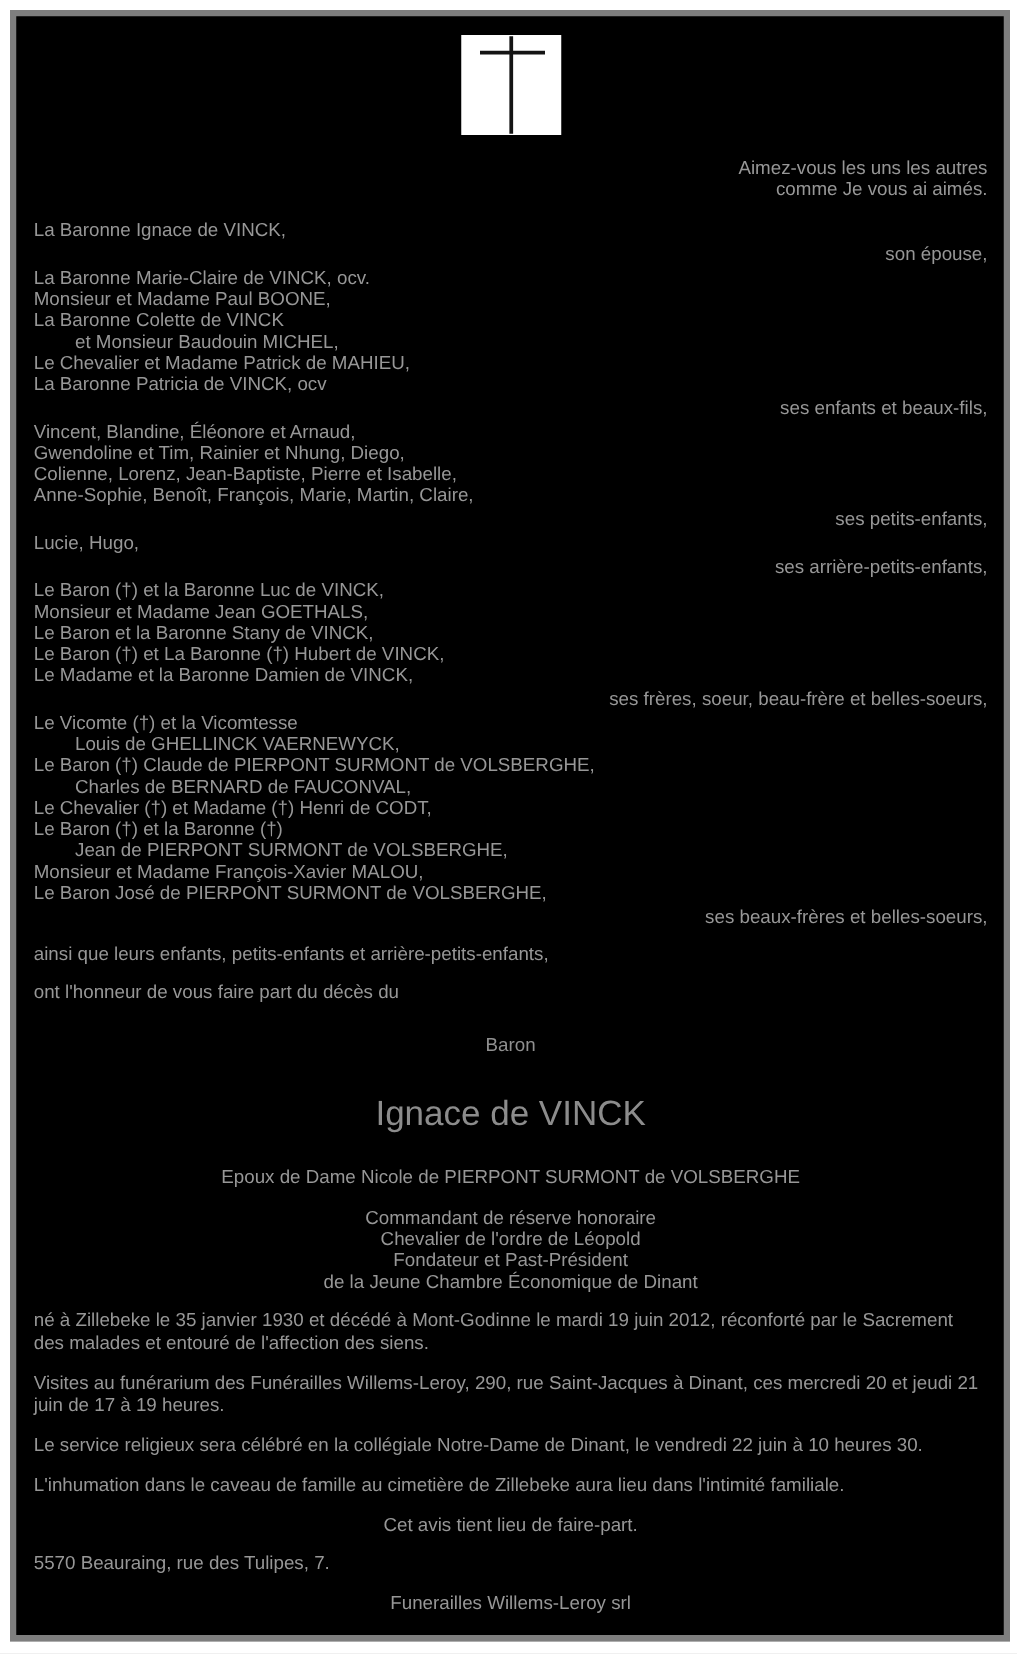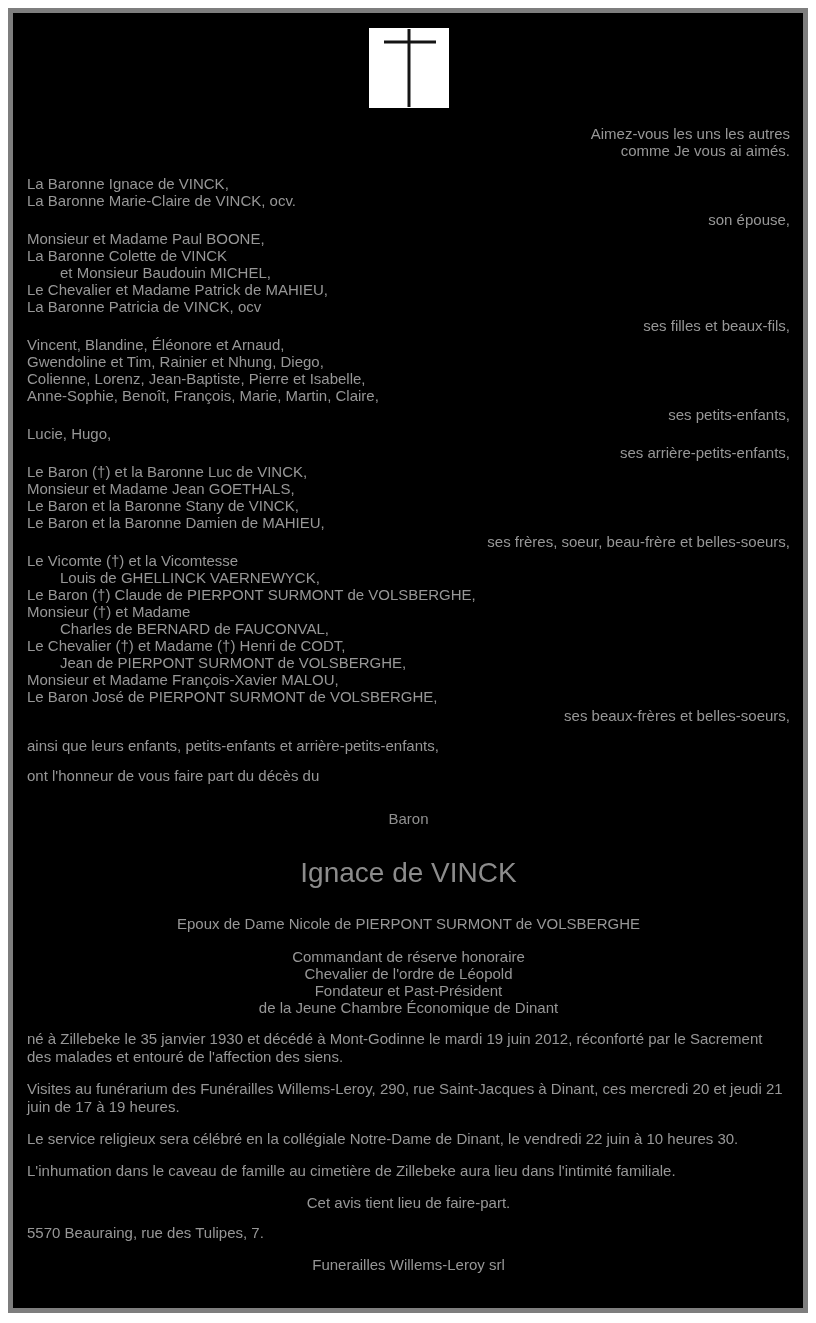--- a/index.html
+++ b/index.html
@@ -74,46 +74,47 @@
         <line x1="15" y1="14" x2="67" y2="14" stroke="#141414" stroke-width="3"></line>
       </svg>
     </div>
   </div>
 
   <div class="quote">Aimez-vous les uns les autres
 comme Je vous ai aimés.</div>
 
   <div class="family">
       <div class="ln l">La Baronne Ignace de VINCK,</div>
+      <div class="ln r">son épouse,</div>
       <div class="ln l">La Baronne Marie-Claire de VINCK, ocv.</div>
-      <div class="ln r">son épouse,</div>
       <div class="ln l">Monsieur et Madame Paul BOONE,</div>
       <div class="ln l">La Baronne Colette de VINCK</div>
       <div class="ln i">et Monsieur Baudouin MICHEL,</div>
       <div class="ln l">Le Chevalier et Madame Patrick de MAHIEU,</div>
       <div class="ln l">La Baronne Patricia de VINCK, ocv</div>
-      <div class="ln r">ses filles et beaux-fils,</div>
+      <div class="ln r">ses enfants et beaux-fils,</div>
       <div class="ln l">Vincent, Blandine, Éléonore et Arnaud,</div>
       <div class="ln l">Gwendoline et Tim, Rainier et Nhung, Diego,</div>
       <div class="ln l">Colienne, Lorenz, Jean-Baptiste, Pierre et Isabelle,</div>
       <div class="ln l">Anne-Sophie, Benoît, François, Marie, Martin, Claire,</div>
       <div class="ln r">ses petits-enfants,</div>
       <div class="ln l">Lucie, Hugo,</div>
       <div class="ln r">ses arrière-petits-enfants,</div>
       <div class="ln l">Le Baron (†) et la Baronne Luc de VINCK,</div>
       <div class="ln l">Monsieur et Madame Jean GOETHALS,</div>
       <div class="ln l">Le Baron et la Baronne Stany de VINCK,</div>
-      <div class="ln l">Le Baron et la Baronne Damien de MAHIEU,</div>
+      <div class="ln l">Le Baron (†) et La Baronne (†) Hubert de VINCK,</div>
+      <div class="ln l">Le Madame et la Baronne Damien de VINCK,</div>
       <div class="ln r">ses frères, soeur, beau-frère et belles-soeurs,</div>
       <div class="ln l">Le Vicomte (†) et la Vicomtesse</div>
       <div class="ln i">Louis de GHELLINCK VAERNEWYCK,</div>
       <div class="ln l">Le Baron (†) Claude de PIERPONT SURMONT de VOLSBERGHE,</div>
-      <div class="ln l">Monsieur (†) et Madame</div>
       <div class="ln i">Charles de BERNARD de FAUCONVAL,</div>
       <div class="ln l">Le Chevalier (†) et Madame (†) Henri de CODT,</div>
+      <div class="ln l">Le Baron (†) et la Baronne (†)</div>
       <div class="ln i">Jean de PIERPONT SURMONT de VOLSBERGHE,</div>
       <div class="ln l">Monsieur et Madame François-Xavier MALOU,</div>
       <div class="ln l">Le Baron José de PIERPONT SURMONT de VOLSBERGHE,</div>
       <div class="ln r">ses beaux-frères et belles-soeurs,</div>
     </div>
 
   <div class="intro">ainsi que leurs enfants, petits-enfants et arrière-petits-enfants,</div>
 
   <div class="honor">ont l'honneur de vous faire part du décès du</div>
 

